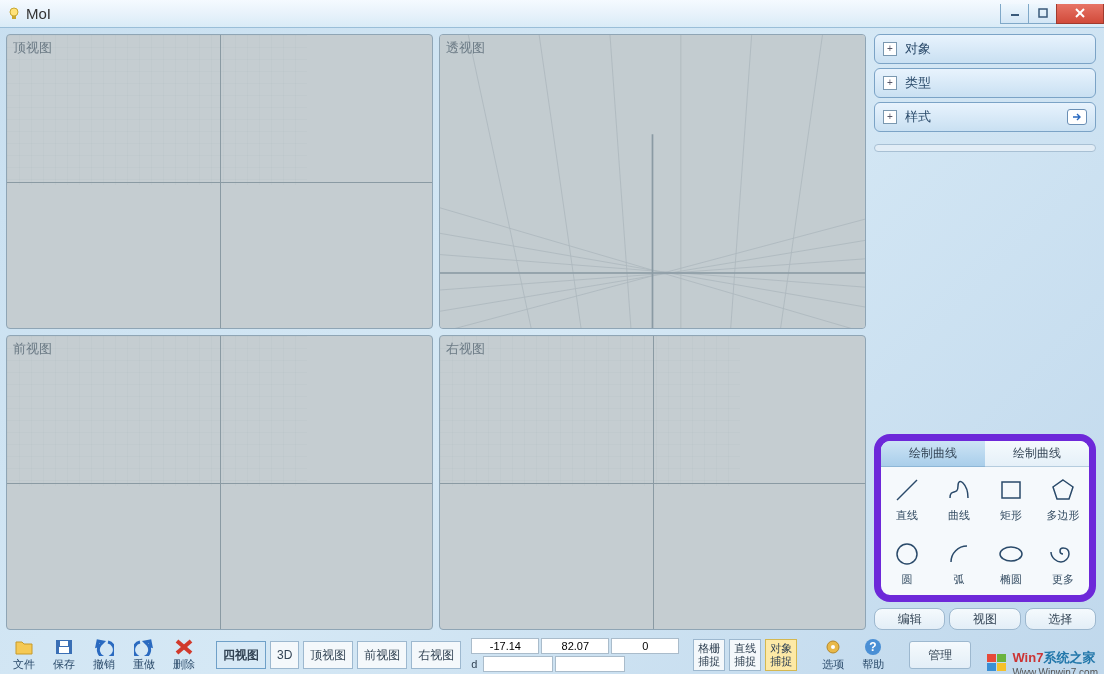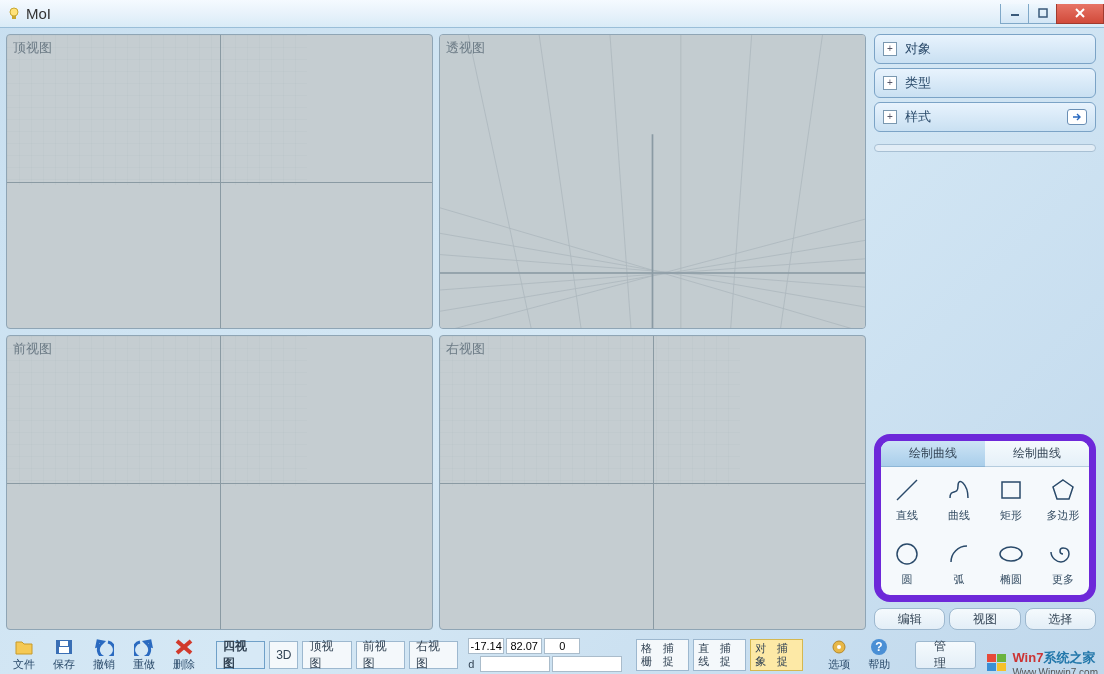--- a/index.html
+++ b/index.html
@@ -49,23 +49,23 @@
 .btn-row .tbtn { flex: 1; height: 22px; border: 1px solid #9db8cf; border-radius: 8px; background: linear-gradient(to bottom, #f5fafd, #e3eef7); display: flex; align-items: center; justify-content: center; font-size: 12px; color: #345; }
 
 
 .bottombar { height: 38px; background: transparent; display: flex; align-items: center; padding: 0 6px; gap: 4px; }
 .bb-btn { display: flex; flex-direction: column; align-items: center; justify-content: center; gap: 1px; min-width: 36px; height: 36px; font-size: 11px; color: #2a4a6a; }
 .bb-btn svg { width: 20px; height: 18px; }
 .view-btn { height: 28px; padding: 0 6px; border: 1px solid #9db8cf; background: #f4f8fb; font-size: 12px; color: #345; display: flex; align-items: center; }
 .view-btn.active { background: #d7e9f6; border-color: #6fa0c8; font-weight: bold; }
 .coord-box { display: flex; flex-direction: column; gap: 2px; margin-left: 6px; }
 .coord-row { display: flex; gap: 2px; align-items: center; }
-.coord-input { width: 36px; height: 16px; border: 1px solid #aabccb; background: #fff; font-size: 11px; text-align: center; }
+.coord-input { width: 68px; height: 16px; border: 1px solid #aabccb; background: #fff; font-size: 11px; text-align: center; }
 .coord-label { font-size: 11px; color: #345; width: 10px; }
-.snap-btn { height: 32px; padding: 0 4px; border: 1px solid #9db8cf; background: #f4f8fb; font-size: 11px; color: #345; display: flex; flex-direction: row; align-items: center; justify-content: center; line-height: 1.15; }
+.snap-btn { height: 32px; padding: 0 4px; border: 1px solid #9db8cf; background: #f4f8fb; font-size: 11px; color: #345; display: flex; flex-direction: column; align-items: center; justify-content: center; line-height: 1.15; }
 .snap-btn.on { background: #fde9a6; border-color: #d5b850; }
 .watermark { margin-left: auto; font-size: 13px; font-weight: bold; display: flex; align-items: center; gap: 4px; margin-top: 16px; }
 .watermark .wm1 { color: #c33; }
 .watermark .wm2 { color: #27a; }
 .watermark .wmurl { font-size: 10px; color: #555; font-weight: normal; }
 .manage-btn { height: 28px; padding: 0 18px; border: 1px solid #9db8cf; background: linear-gradient(to bottom,#f5fafd,#e3eef7); border-radius: 3px; font-size: 12px; color: #345; display: flex; align-items: center; margin-right: 6px; }
 </style>
 </head>
 <body>
 

